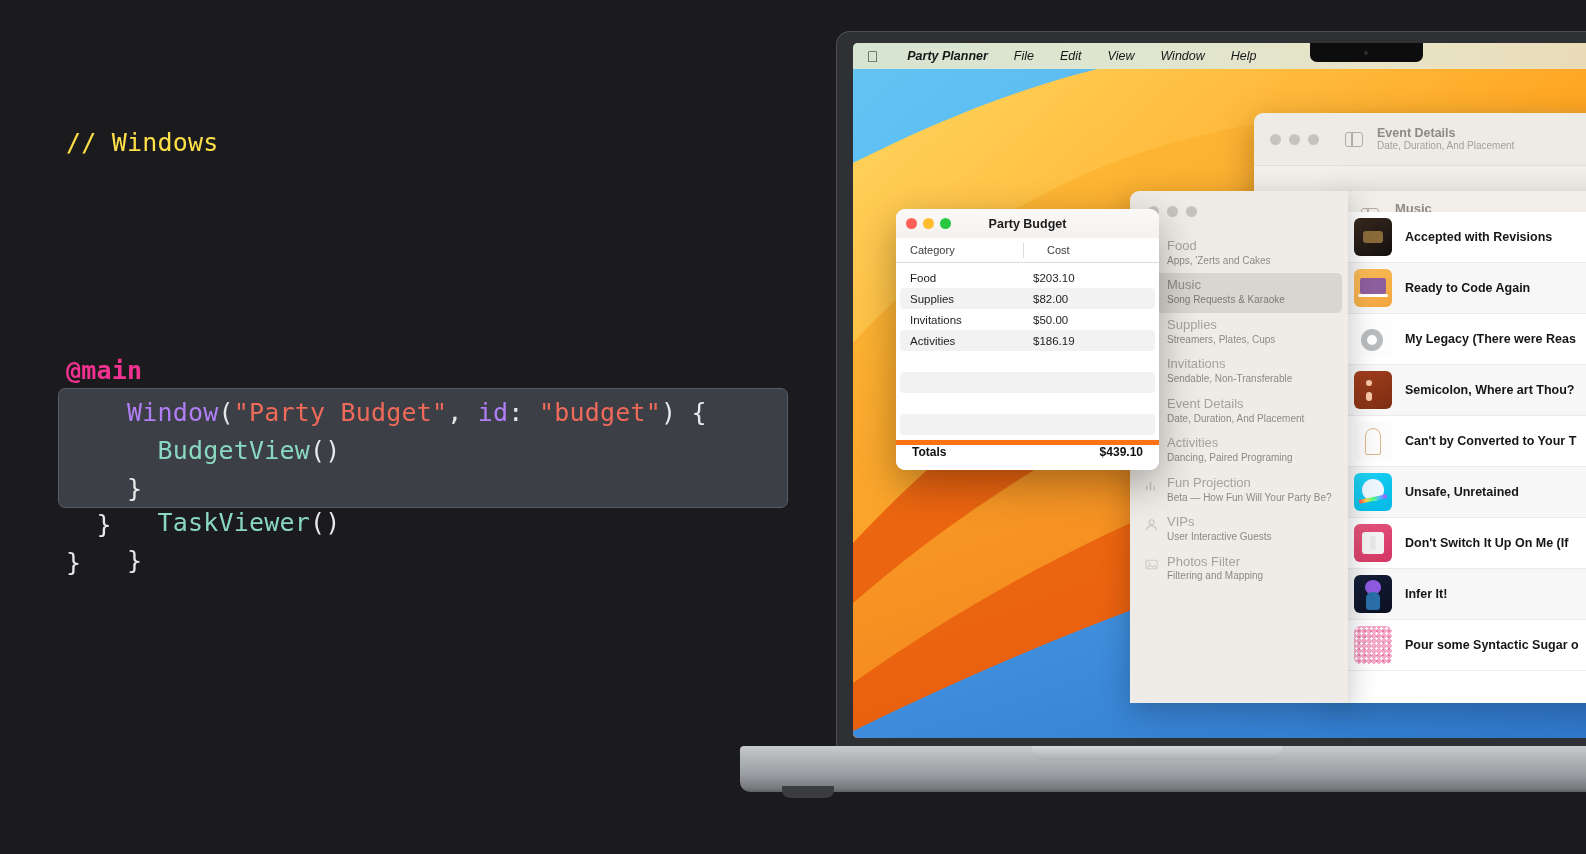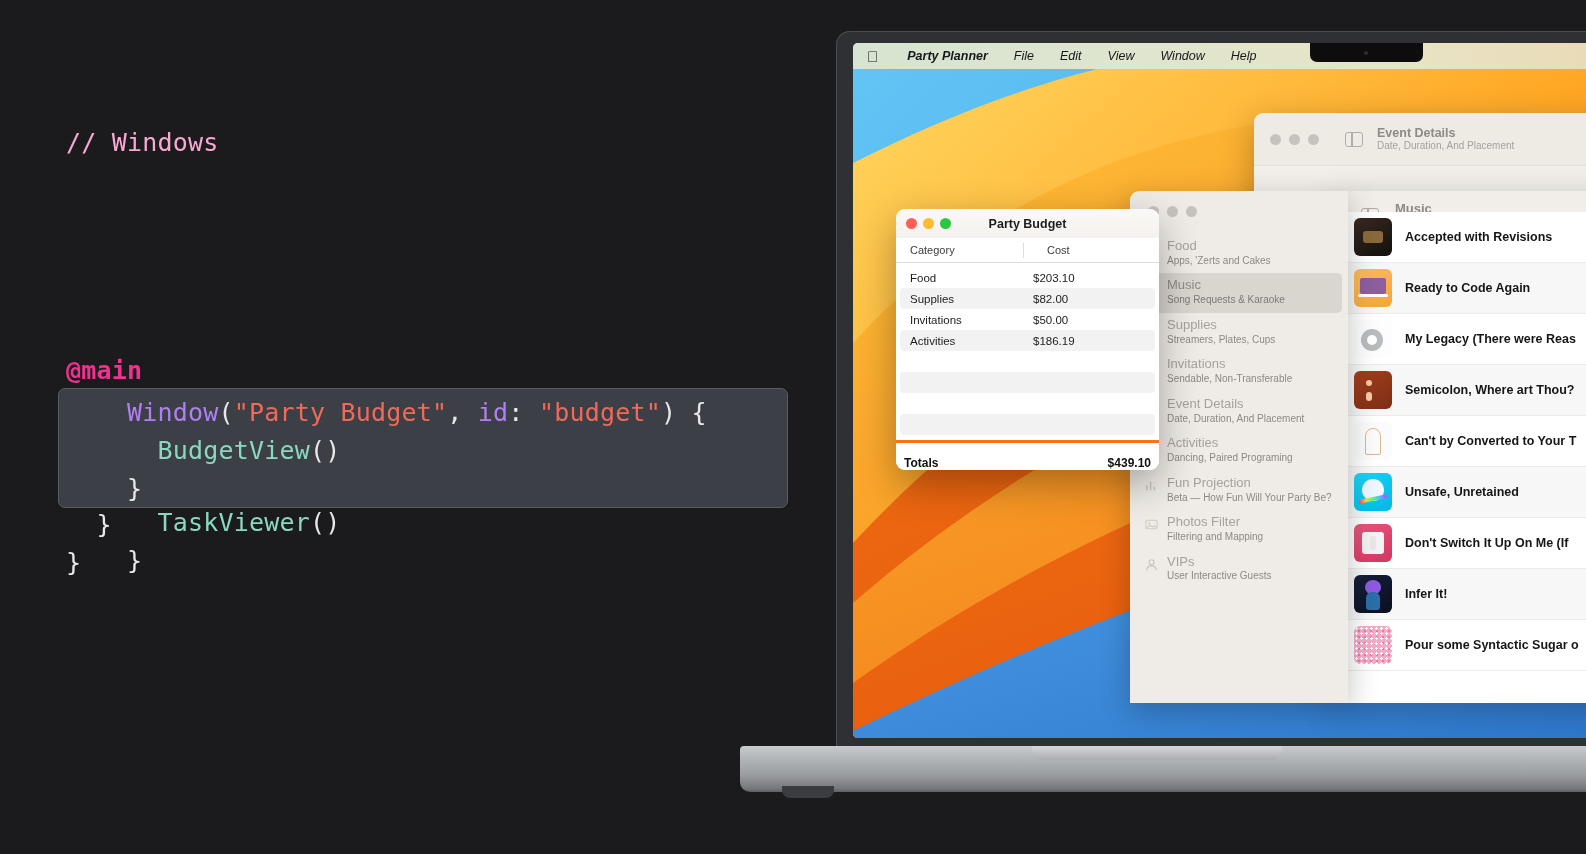--- a/index.html
+++ b/index.html
@@ -15,21 +15,21 @@
   #code-panel {
     position: absolute; left: 0; top: 0; width: 840px; height: 854px;
     padding: 48px 0 0 66px;
     font-family: "DejaVu Sans Mono", "Liberation Mono", monospace;
     font-size: 25px;
     line-height: 38px;
     white-space: pre;
     letter-spacing: .2px;
   }
   .ln { display: block; height: 38px; }
-  .c-comment { color: #f9a8d4; }
+  .c-comment { color: #fde047; }
   .c-kw      { color: #f0318f; font-weight: bold; }
   .c-id      { color: #5ac8f0; }
   .c-type    { color: #b07ef5; }
   .c-str     { color: #f06a5a; }
   .c-fn      { color: #8ad8c0; }
   .c-plain   { color: #e8e8ea; }
   .c-punc    { color: #e8e8ea; }
 
   #hl-box {
     position: absolute;
@@ -171,22 +171,22 @@
   #budget-head .hc.c1 { width:127px; }
   #budget-head .hc.c2 { border-left:1px solid #dcdcdc; padding-left:23px; height:15px; line-height:15px; }
   #budget-rows { padding:4px 4px 0 4px; }
   .brow { display:flex; height:21px; align-items:center; border-radius:4px; font-size:11.5px; color:#1d1d1f; }
   .brow:nth-child(even){ background:#f2f2f2; }
   .brow.empty { }
   .brow .c1 { width:123px; padding-left:10px; }
   .brow .c2 { padding-left:10px; }
   #budget-foot {
     position:absolute; left:0; right:0; bottom:0; height:30px;
-    border-top:3px solid #f97316; display:flex; align-items:flex-end;
-    justify-content:space-between; padding:0 8px; background:#fff;
+    border-top:5px solid #f97316; display:flex; align-items:flex-start;
+    justify-content:space-between; padding:0 16px; background:#fff;
     font-size:12px; font-weight:bold; color:#111;
   }
 </style>
 </head>
 <body>
 
 <div id="stage">
 
   <div id="code-panel">
     <span class="ln c-comment">// Windows</span>
@@ -415,37 +415,37 @@
               <span class="si"><svg viewBox="0 0 16 16" width="15" height="15">
                   <path d="M3 13V8M7 13V4M11 13V9" stroke="#a8a49f" stroke-width="1.6"></path>
                 </svg></span>
               <div>
                 <div class="st">Fun Projection</div>
                 <div class="ss">Beta — How Fun Will Your Party Be?</div>
               </div>
             </div>
             <div class="srow">
               <span class="si"><svg viewBox="0 0 16 16" width="15" height="15">
+                  <circle cx="8" cy="5.5" r="2.6" fill="none" stroke="#a8a49f" stroke-width="1.2"></circle>
+                  <path d="M3 14c0-3 2.4-4.6 5-4.6S13 11 13 14" fill="none" stroke="#a8a49f" stroke-width="1.2"></path>
+                </svg></span>
+              <div>
+                <div class="st">VIPs</div>
+                <div class="ss">User Interactive Guests</div>
+              </div>
+            </div>
+            <div class="srow">
+              <span class="si"><svg viewBox="0 0 16 16" width="15" height="15">
                   <rect x="2" y="3.5" width="12" height="9" rx="1.5" fill="none" stroke="#b6b2ad" stroke-width="1.2"></rect>
                   <circle cx="5.6" cy="6.6" r="1.1" fill="#b6b2ad"></circle>
                   <path d="M3 11.5l3.4-3 2.6 2.3 2-1.7 2 2.4" fill="none" stroke="#b6b2ad" stroke-width="1.2"></path>
                 </svg></span>
               <div>
                 <div class="st">Photos Filter</div>
                 <div class="ss">Filtering and Mapping</div>
-              </div>
-            </div>
-            <div class="srow">
-              <span class="si"><svg viewBox="0 0 16 16" width="15" height="15">
-                  <circle cx="8" cy="5.5" r="2.6" fill="none" stroke="#a8a49f" stroke-width="1.2"></circle>
-                  <path d="M3 14c0-3 2.4-4.6 5-4.6S13 11 13 14" fill="none" stroke="#a8a49f" stroke-width="1.2"></path>
-                </svg></span>
-              <div>
-                <div class="st">VIPs</div>
-                <div class="ss">User Interactive Guests</div>
               </div>
             </div>
           </div>
       </div>
 
       <div id="win-budget">
         <div id="budget-tbar">
           <span class="l r"></span>
           <span class="l y"></span>
           <span class="l g"></span>

